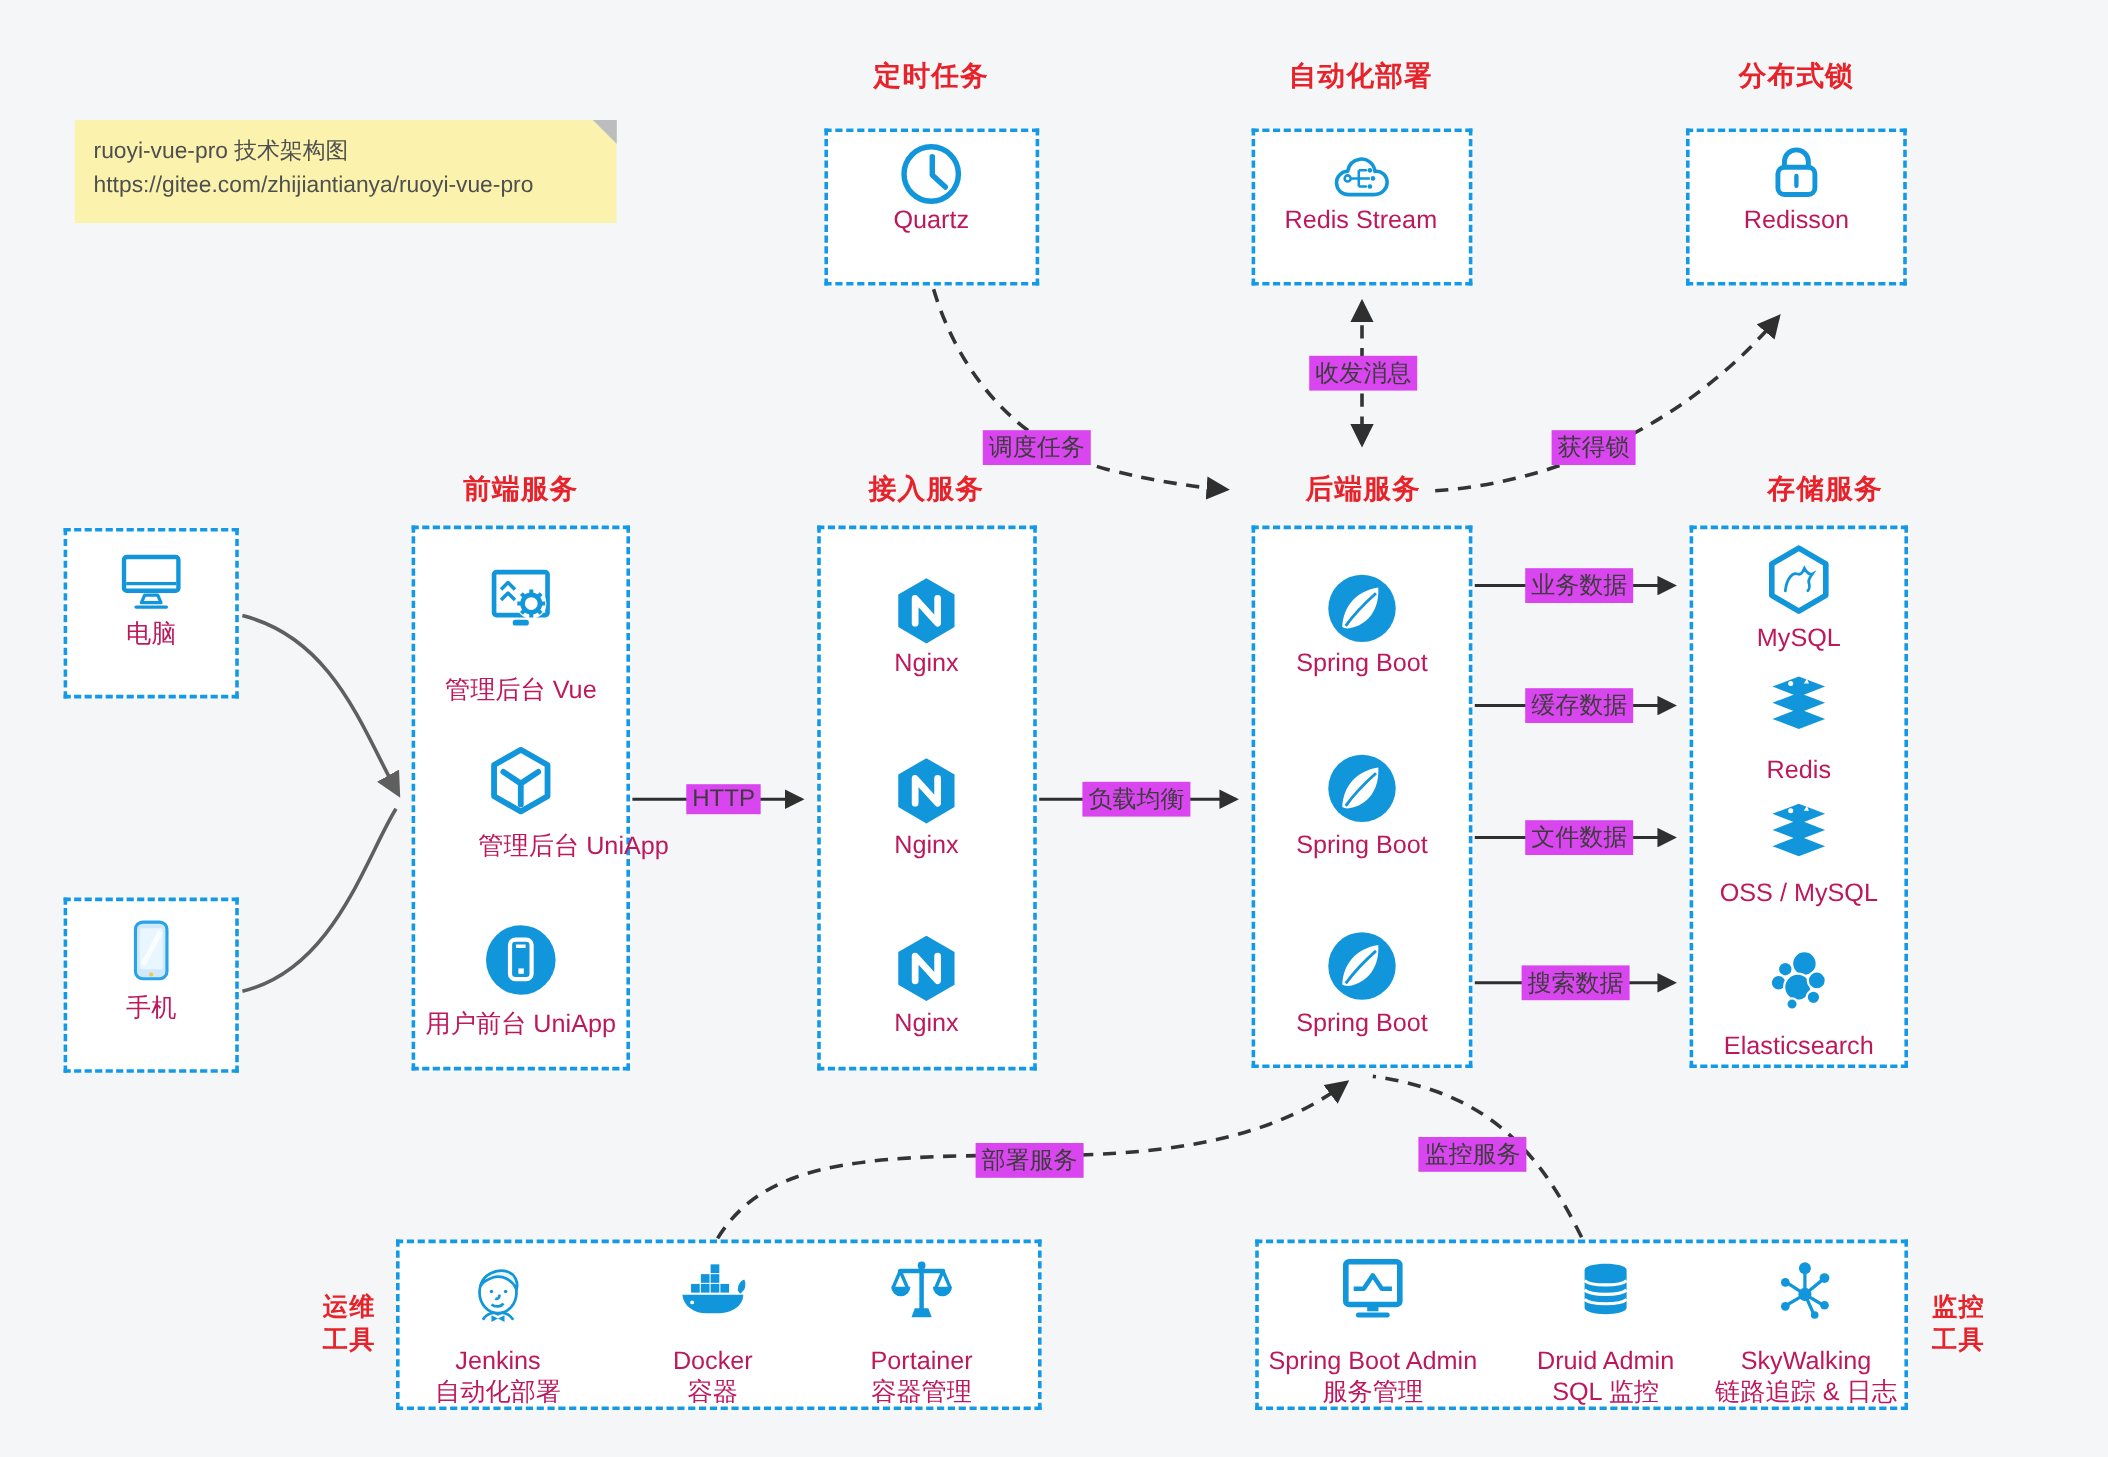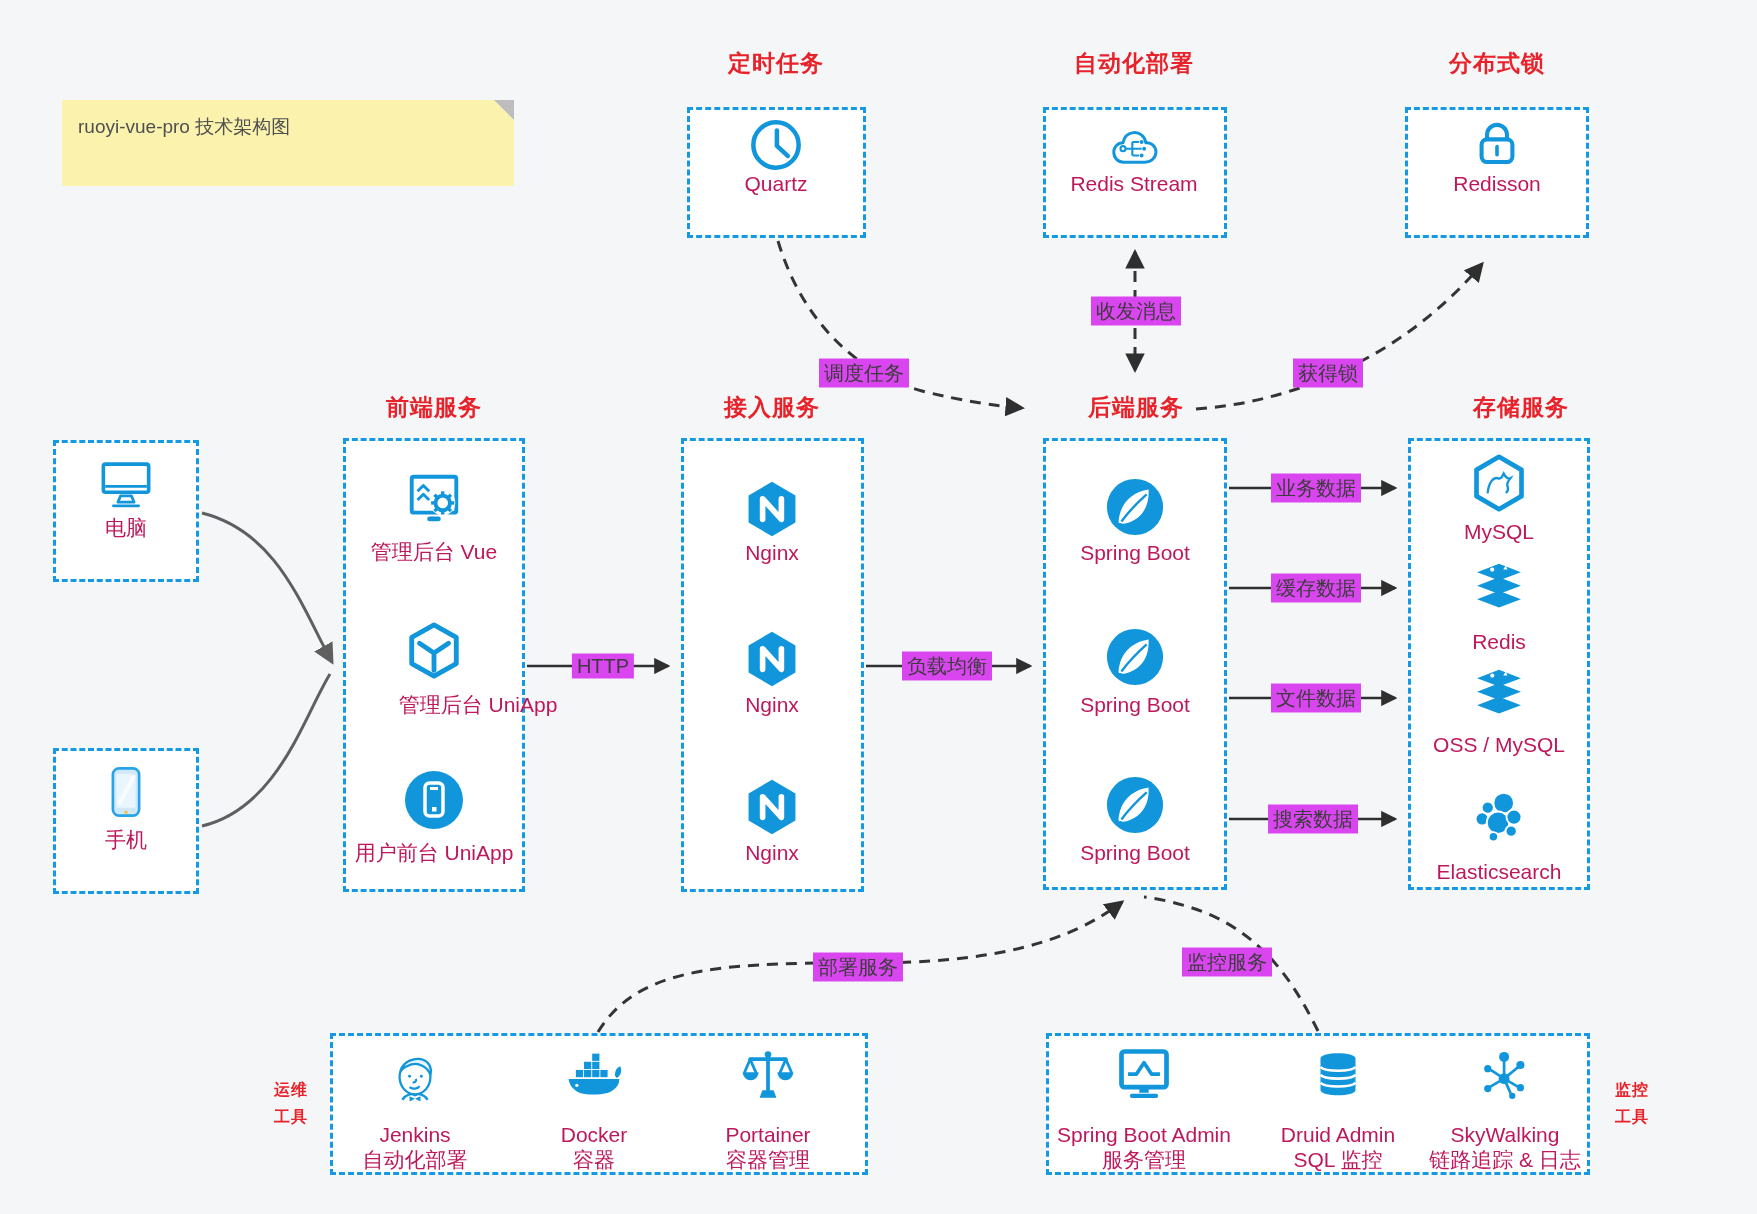--- a/index.html
+++ b/index.html
@@ -3,21 +3,21 @@
 <meta charset="utf-8">
 <style>
   html,body{margin:0;padding:0;}
   body{width:1757px;height:1214px;position:relative;background:#f5f6f7;
        font-family:"Liberation Sans","DejaVu Sans",sans-serif;overflow:hidden;}
   #stage{position:absolute;left:0;top:0;width:1757px;height:1214px;}
   svg.wires{position:absolute;left:0;top:0;pointer-events:none;}
   .gbox{position:absolute;background:#ffffff;border:3px dashed #1499e6;box-sizing:border-box;}
   .rtitle{position:absolute;color:#e8222a;font-weight:bold;font-size:23px;text-align:center;
           transform:translateX(-50%);white-space:nowrap;letter-spacing:1px;}
-  .rtitle2{position:absolute;color:#e8222a;font-weight:bold;font-size:16px;line-height:27px;
+  .rtitle2{position:absolute;color:#e8222a;font-weight:bold;font-size:21px;line-height:27px;
            text-align:center;transform:translateX(-50%);letter-spacing:1px;}
   .ic{position:absolute;transform:translateX(-50%);line-height:0;}
   .lbl{position:absolute;transform:translate(-50%,-50%);font-size:21px;color:#be185d;white-space:nowrap;}
   .elabel{position:absolute;transform:translate(-50%,-50%);background:#d946ef;padding:1px 5px;
           font-size:20px;color:#3c3c3c;white-space:nowrap;}
   .note{position:absolute;left:62px;top:100px;width:452px;height:86px;background:#faf2ad;
         box-sizing:border-box;padding:13px 16px;font-size:19px;line-height:28px;color:#4f4f4f;
         clip-path:polygon(0 0,calc(100% - 20px) 0,100% 20px,100% 100%,0 100%);}
   .note-fold{position:absolute;left:494px;top:100px;width:0;height:0;
              border-top:20px solid #bdbdbd;border-left:20px solid transparent;}
@@ -49,20 +49,21 @@
 
     <path d="M 778,241 C 800,315 852,372 922,391 C 962,401 996,406 1022,408" fill="none" stroke="#343434" stroke-width="3" stroke-dasharray="11 8" marker-end="url(#mDark)"></path>
     <path d="M 1135,252 L 1135,370" fill="none" stroke="#343434" stroke-width="3" stroke-dasharray="11 8" marker-start="url(#mDark)" marker-end="url(#mDark)"></path>
     <path d="M 1196,409 C 1300,402 1408,352 1482,264" fill="none" stroke="#343434" stroke-width="3" stroke-dasharray="11 8" marker-end="url(#mDark)"></path>
     <path d="M 598,1032 C 635,972 706,962 858,963 C 1000,964 1072,940 1122,902" fill="none" stroke="#343434" stroke-width="3" stroke-dasharray="11 8" marker-end="url(#mDark)"></path>
     <path d="M 1318,1031 C 1295,985 1266,938 1206,913 C 1186,905 1162,899 1144,897" fill="none" stroke="#343434" stroke-width="3" stroke-dasharray="11 8"></path>
   </svg>
 
   <div class="note">
     <div>ruoyi-vue-pro 技术架构图</div>
+    <div>https://gitee.com/zhijiantianya/ruoyi-vue-pro</div>
   </div>
   <div class="note-fold"></div>
 
   <div class="rtitle" style="left:776px;top:48px;">定时任务</div>
   <div class="rtitle" style="left:1134px;top:48px;">自动化部署</div>
   <div class="rtitle" style="left:1497px;top:48px;">分布式锁</div>
   <div class="rtitle" style="left:434px;top:392px;">前端服务</div>
   <div class="rtitle" style="left:772px;top:392px;">接入服务</div>
   <div class="rtitle" style="left:1136px;top:392px;">后端服务</div>
   <div class="rtitle" style="left:1499px;top:392px;margin-left:22px;">存储服务</div>
@@ -148,21 +149,21 @@
         <line x1="29" y1="34" x2="33" y2="34"></line>
           <line x1="49" y1="34" x2="53" y2="34"></line>
         <line x1="32.5" y1="25.5" x2="35.5" y2="28.5"></line>
           <line x1="46.5" y1="39.5" x2="49.5" y2="42.5"></line>
         <line x1="32.5" y1="42.5" x2="35.5" y2="39.5"></line>
           <line x1="46.5" y1="28.5" x2="49.5" y2="25.5"></line>
       </g>
       <rect x="25" y="48" width="14" height="5" rx="2.5" fill="#1296db"></rect>
     </svg>
   </div>
-  <div class="lbl" style="left:434px;top:552px;">管理后台 Vue</div>
+  <div class="lbl" style="left:434px;top:575px;">管理后台 Vue</div>
 
   <div class="ic" style="left:434px;top:620px;">
     <svg viewBox="0 0 64 64" width="62" height="62">
       <path d="M32,5 L55,18 V45 L32,58 L9,45 V18 Z" fill="none" stroke="#1296db" stroke-width="5" stroke-linejoin="round"></path>
       <path d="M32,34 L17,24 M32,34 L47,24 M32,34 V52" fill="none" stroke="#1296db" stroke-width="5" stroke-linecap="round"></path>
     </svg>
   </div>
   <div class="lbl" style="left:434px;top:705px;margin-left:44px;">管理后台 UniApp</div>
 
   <div class="ic" style="left:434px;top:768px;">

